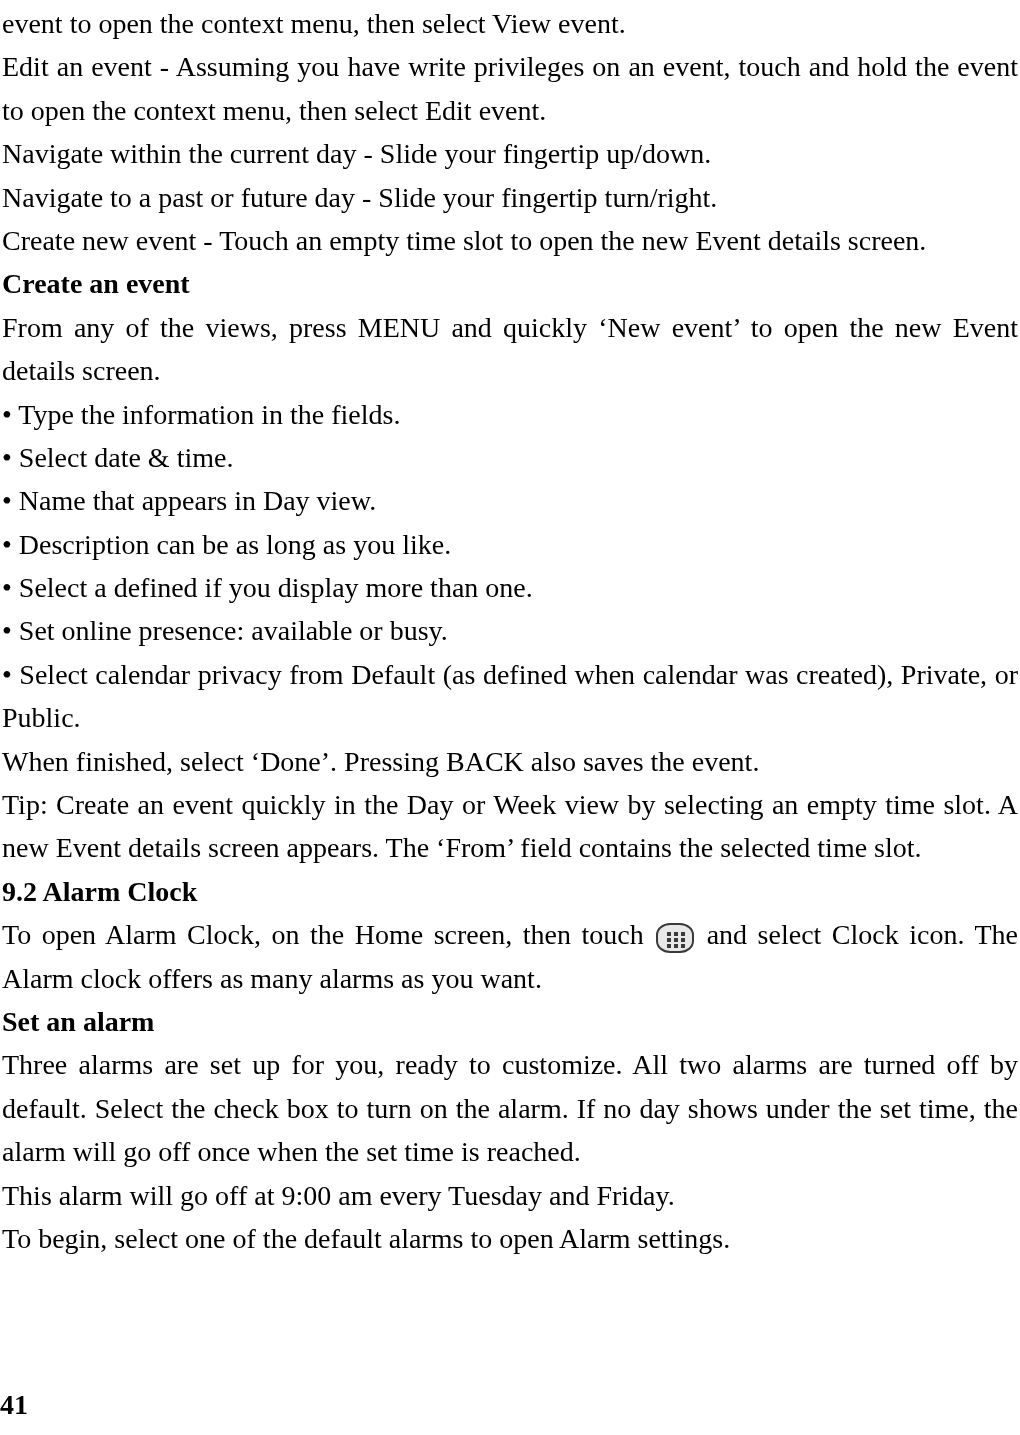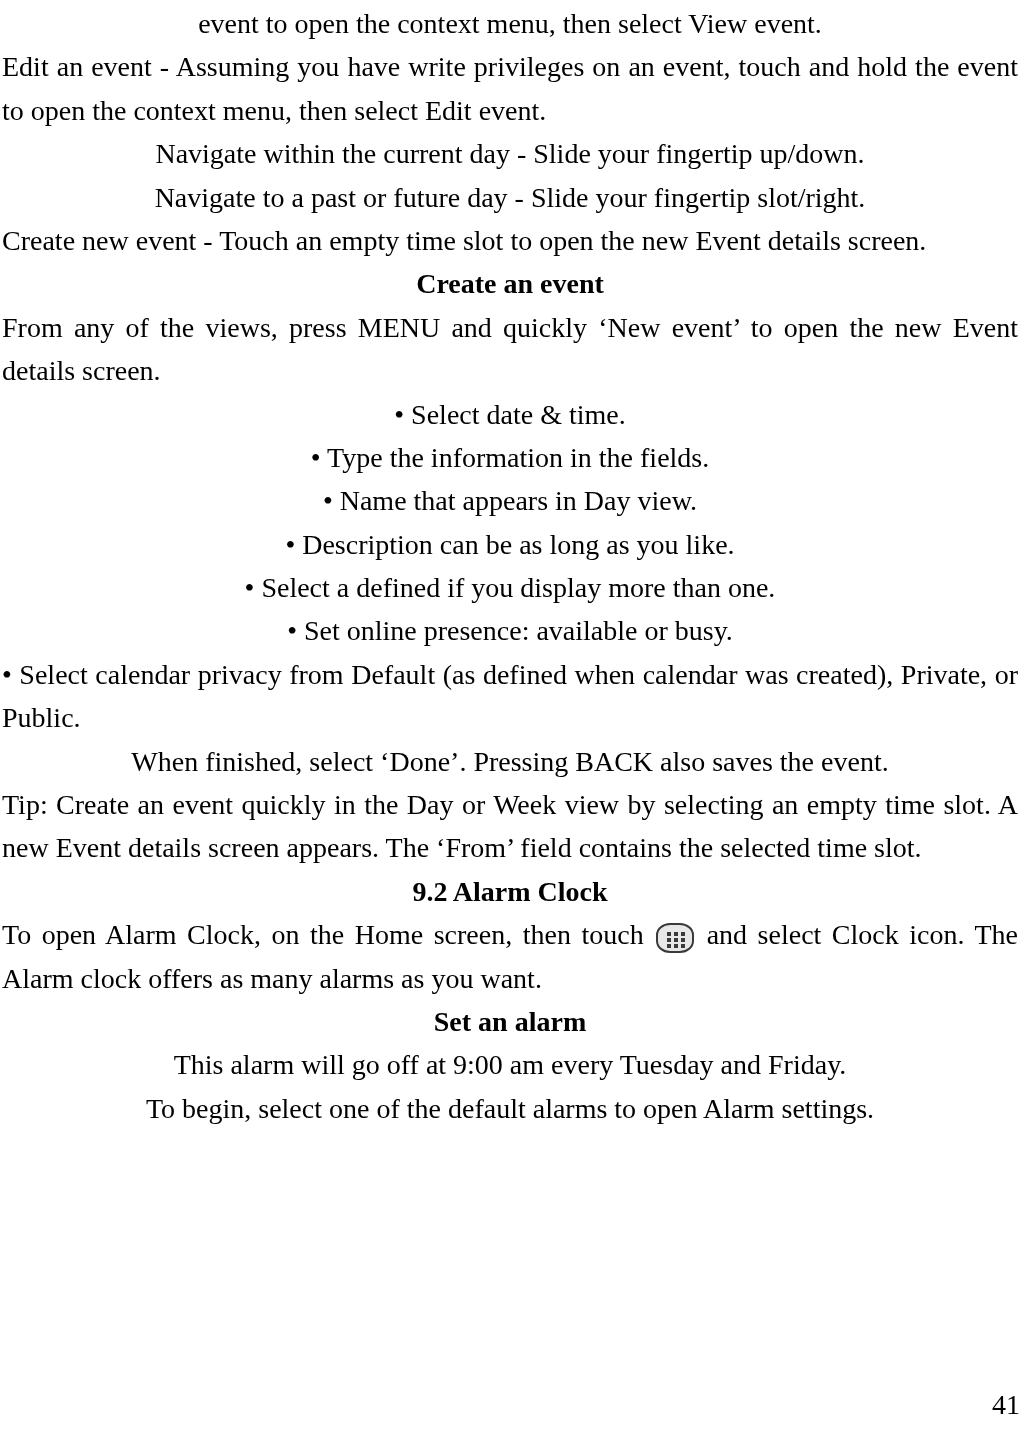--- a/index.html
+++ b/index.html
@@ -13,21 +13,21 @@
       padding: 0;
       position: relative;
     }
     .page {
       padding-left: 2px;
       padding-right: 2px;
       padding-top: 2px;
     }
     .para {
       line-height: 1.55;
-      text-align: center;
+      text-align: left;
     }
     .justify {
       text-align: justify;
       text-justify: inter-word;
     }
     .bold {
       font-weight: bold;
     }
     .app-icon {
       display: inline-block;
@@ -54,46 +54,48 @@
     .app-icon .d5 { top: 13px; left: 16px; }
     .app-icon .d6 { top: 13px; left: 23px; }
     .app-icon .d7 { top: 19px; left: 9px; }
     .app-icon .d8 { top: 19px; left: 16px; }
     .app-icon .d9 { top: 19px; left: 23px; }
     .page-num {
       position: absolute;
       bottom: 14px;
       left: 0;
       width: 100%;
-      text-align: right;
+      text-align: left;
       font-size: 28px;
+      font-weight: bold;
     }
   </style>
 </head>
 <body>
 
 <div class="page">
   <div class="para">event to open the context menu, then select View event.</div>
   <div class="para justify">Edit an event - Assuming you have write privileges on an event, touch and hold the event to open the context menu, then select Edit event.</div>
   <div class="para">Navigate within the current day - Slide your fingertip up/down.</div>
-  <div class="para">Navigate to a past or future day - Slide your fingertip slot/right.</div>
+  <div class="para">Navigate to a past or future day - Slide your fingertip turn/right.</div>
   <div class="para justify">Create new event - Touch an empty time slot to open the new Event details screen.</div>
   <div class="para bold">Create an event</div>
   <div class="para justify">From any of the views, press MENU and quickly ‘New event’ to open the new Event details screen.</div>
+  <div class="para">• Type the information in the fields.</div>
   <div class="para">• Select date &amp; time.</div>
-  <div class="para">• Type the information in the fields.</div>
   <div class="para">• Name that appears in Day view.</div>
   <div class="para">• Description can be as long as you like.</div>
   <div class="para">• Select a defined if you display more than one.</div>
   <div class="para">• Set online presence: available or busy.</div>
   <div class="para justify">• Select calendar privacy from Default (as defined when calendar was created), Private, or Public.</div>
   <div class="para">When finished, select ‘Done’. Pressing BACK also saves the event.</div>
   <div class="para justify">Tip: Create an event quickly in the Day or Week view by selecting an empty time slot. A new Event details screen appears. The ‘From’ field contains the selected time slot.</div>
   <div class="para bold">9.2 Alarm Clock</div>
   <div class="para justify">
     <span>To open Alarm Clock, on the Home screen, then touch </span><span class="app-icon"><span class="dot d1"></span><span class="dot d2"></span><span class="dot d3"></span><span class="dot d4"></span><span class="dot d5"></span><span class="dot d6"></span><span class="dot d7"></span><span class="dot d8"></span><span class="dot d9"></span></span><span> and select Clock icon. The Alarm clock offers as many alarms as you want.</span>
   </div>
   <div class="para bold">Set an alarm</div>
+  <div class="para justify">Three alarms are set up for you, ready to customize. All two alarms are turned off by default. Select the check box to turn on the alarm. If no day shows under the set time, the alarm will go off once when the set time is reached.</div>
   <div class="para">This alarm will go off at 9:00 am every Tuesday and Friday.</div>
   <div class="para">To begin, select one of the default alarms to open Alarm settings.</div>
 </div>
 
 <div class="page-num">41</div>
 
 </body></html>

